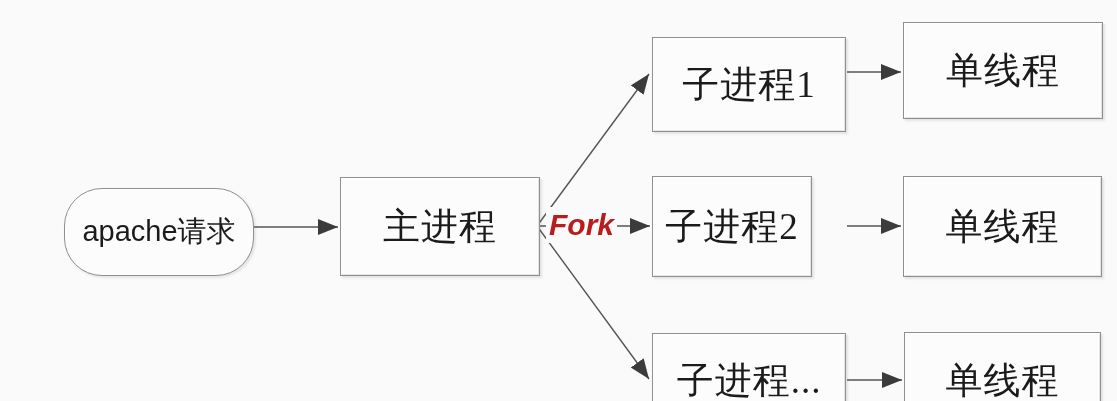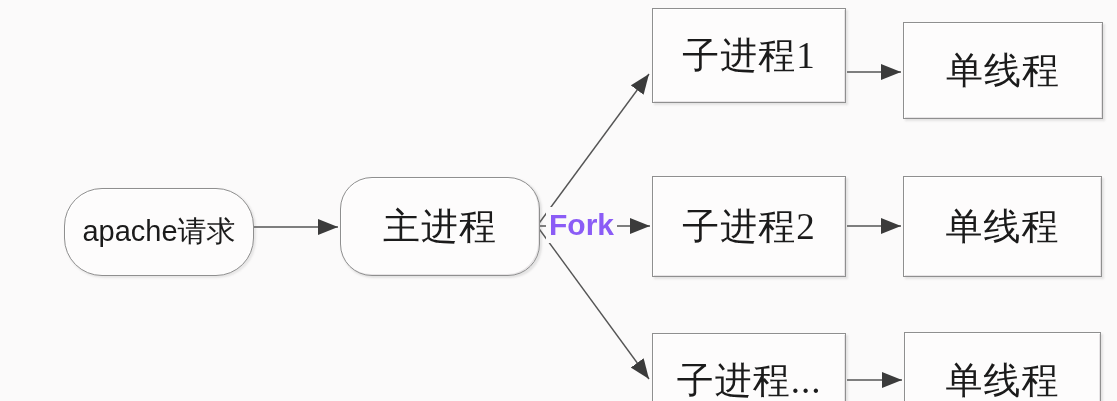--- a/index.html
+++ b/index.html
@@ -46,37 +46,38 @@
     border-radius: 38px;
     font-family: "Liberation Sans", "DejaVu Sans", sans-serif;
     font-size: 29px;
     letter-spacing: 0;
     box-shadow:
       inset 1px 1px 0 rgba(255,255,255,0.9),
       1.5px 1.5px 2px rgba(120,120,120,0.15);
   }
   
   .n-source  { left: 64px;  top: 188px; width: 190px; height: 88px; }
-  .n-main    { left: 340px; top: 177px; width: 200px; height: 99px; border-radius: 32px; }
-  .n-child1  { left: 652px; top: 8px;  width: 194px; height: 95px; }
+  .n-main    { left: 340px; top: 177px; width: 200px; height: 99px; }
+  .n-child1  { left: 652px; top: 37px;  width: 194px; height: 95px; }
   .n-thread1 { left: 903px; top: 22px;  width: 200px; height: 97px; }
-  .n-child2  { left: 652px; top: 176px; width: 194px; height: 101px; }
+  .n-child2  { left: 652px; top: 176px; width: 160px; height: 101px; }
   .n-thread2 { left: 903px; top: 176px; width: 199px; height: 101px; }
   .n-child3  { left: 652px; top: 333px; width: 194px; height: 96px; }
   .n-thread3 { left: 904px; top: 332px; width: 197px; height: 97px; }
   .fork-label {
     position: absolute;
     left: 546px; top: 207px;
     padding: 0 3px;
     background: var(--background, #fbfafa);
     font-family: "Liberation Sans", "DejaVu Sans", sans-serif;
     font-weight: bold;
     font-size: 30px;
-    color: #8b5cf6;
+    color: #b91c1c;
     line-height: 36px;
+    font-style: italic;
   }
 </style>
 </head>
 <body>
 
 <div class="canvas">
 
   <svg class="connector-layer" viewBox="0 0 1117 401" xmlns="http://www.w3.org/2000/svg">
     <defs>
       <marker id="arrow" markerUnits="userSpaceOnUse" markerWidth="22" markerHeight="18" refX="20" refY="8" orient="auto">

